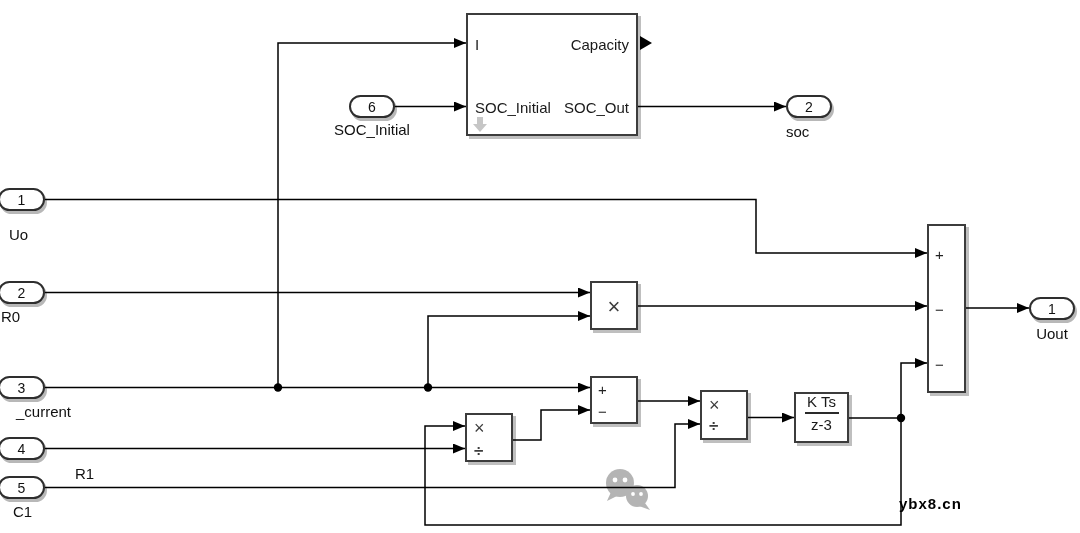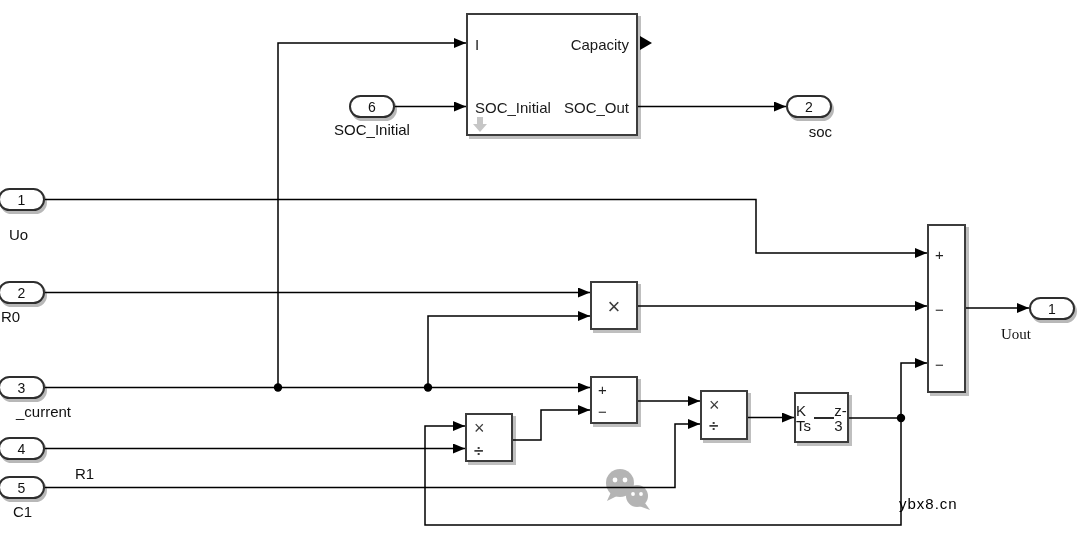--- a/index.html
+++ b/index.html
@@ -16,27 +16,27 @@
          box-shadow:3px 3px 0 rgba(0,0,0,.25);box-sizing:border-box;}
   .block .sign{position:absolute;font-size:15px;color:#222;line-height:1;}
   .block .op{position:absolute;color:#3d3d3d;line-height:1;}
   .subsys-label{position:absolute;font-size:15px;color:#1a1a1a;line-height:1;white-space:nowrap;}
 
   .port{position:absolute;width:46px;height:23px;background:#fff;border:2px solid #2e2e2e;
         border-radius:12px;box-sizing:border-box;display:flex;align-items:center;justify-content:center;
         font-size:14px;color:#111;box-shadow:2px 3px 0 rgba(0,0,0,.28);}
   .plabel{position:absolute;font-size:15px;color:#111;line-height:1.1;white-space:nowrap;}
 
-  .integ{display:flex;flex-direction:row;align-items:center;height:100%;border-radius:16px;}
+  .integ{display:flex;flex-direction:column;align-items:center;height:100%;border-radius:16px;}
   .integ .num,.integ .den{font-size:15px;color:#1a1a1a;line-height:1;}
   .integ .bar{width:34px;height:2px;background:#2a2a2a;margin:3px 0;}
 
   #wm-caption{position:absolute;left:657px;top:472px;font-size:30px;color:#acacac;
               letter-spacing:1px;white-space:nowrap;}
-  #site-mark{position:absolute;left:899px;top:495px;font-size:15px;font-weight:normal;
+  #site-mark{position:absolute;left:899px;top:495px;font-size:15px;font-weight:bold;
              color:#000;letter-spacing:1px;white-space:nowrap;}
 </style>
 </head>
 <body>
 
 <div id="canvas">
 
   <div id="watermark">
     <svg style="position:absolute;left:603px;top:468px;" width="50" height="44" viewBox="0 0 50 44">
       <g fill="#a8a8a8" opacity="0.85">
@@ -156,22 +156,22 @@
   <div class="plabel" style="left:13px;top:504px;">C1</div>
 
   <div class="port" style="left:349px;top:95px;">
     <span>6</span>
     </div>
   <div class="plabel" style="left:292px;top:122px;width:160px;text-align:center;">SOC_Initial</div>
 
   <div class="port" style="left:786px;top:95px;">
     <span>2</span>
     </div>
-  <div class="plabel" style="left:786px;top:124px;width:46px;text-align:right;">soc</div>
+  <div class="plabel" style="left:786px;top:124px;width:46px;text-align:left;">soc</div>
 
   <div class="port" style="left:1029px;top:297px;">
     <span>1</span>
     </div>
-  <div class="plabel" style="left:985px;top:326px;width:46px;text-align:right;font-family:Liberation Serif, serif;">Uout</div>
+  <div class="plabel" style="left:1029px;top:326px;width:46px;text-align:center;">Uout</div>
 
   <div id="site-mark">ybx8.cn</div>
 
 </div>
 
 </body></html>

